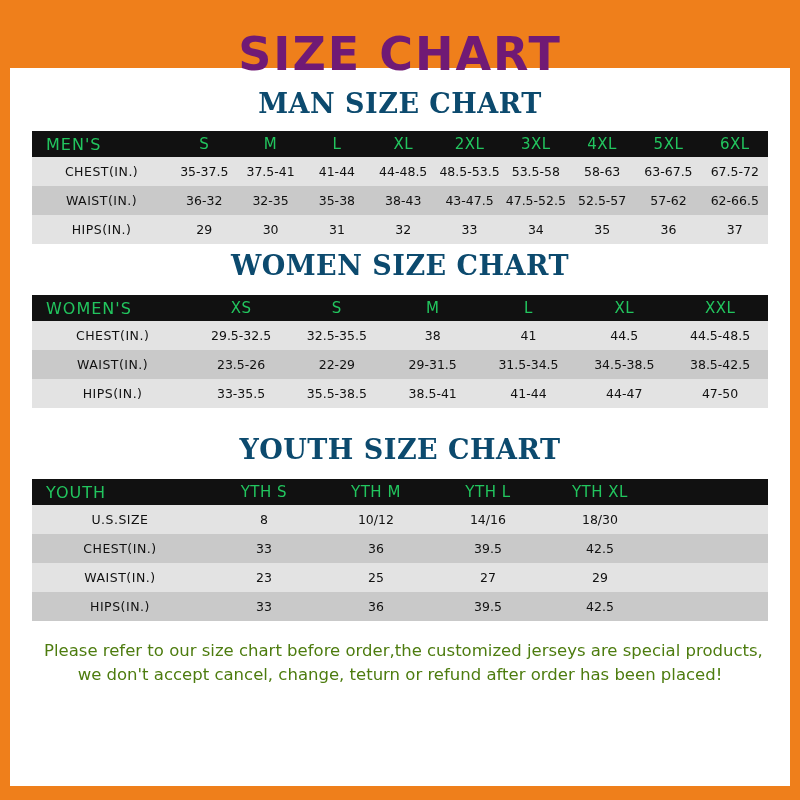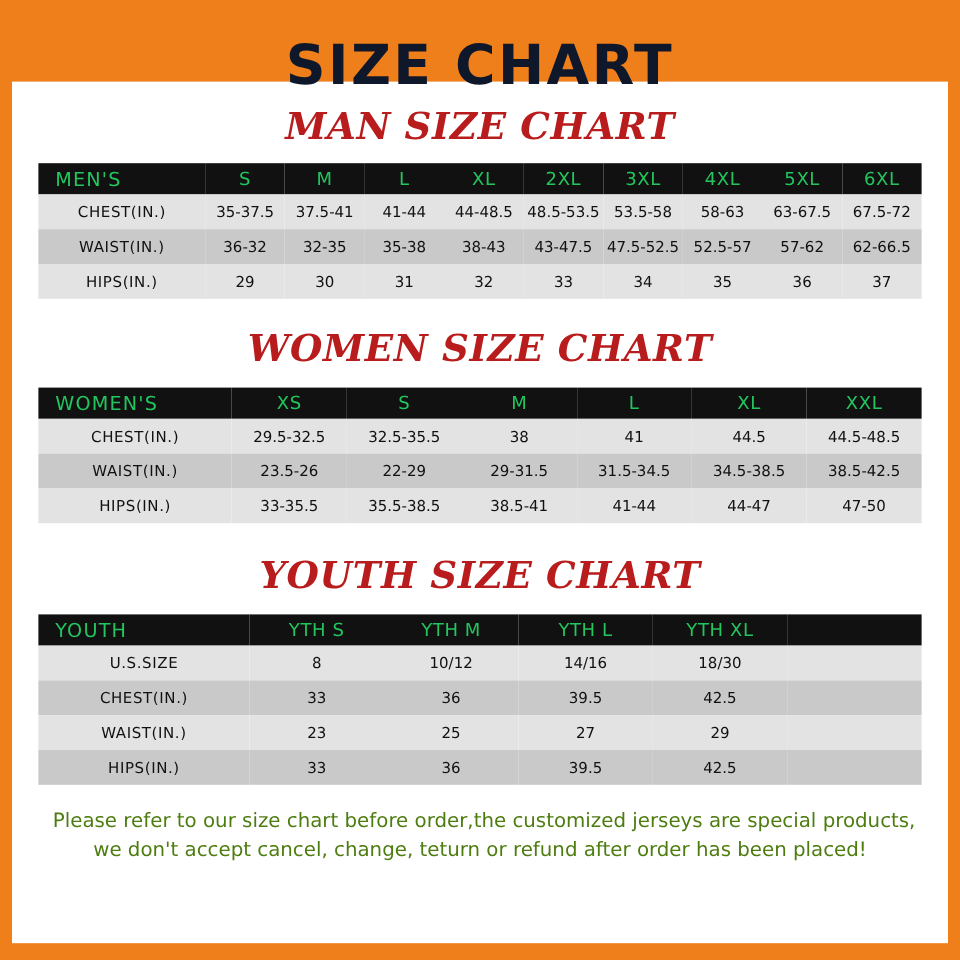--- a/index.html
+++ b/index.html
@@ -28,38 +28,37 @@
     margin: 0 -10px;
     display: flex;
     align-items: center;
     justify-content: center;
   }
   .header-title {
     font-family: "DejaVu Sans", sans-serif;
     font-weight: bold;
     font-size: 46px;
     letter-spacing: 2px;
-    color: #0f172a;
+    color: #701a75;
     line-height: 1;
     margin-top: 40px;
   }
   .content {
     padding: 0 22px;
   }
   .section-title {
     text-align: center;
     font-family: "DejaVu Serif", serif;
     font-weight: bold;
-    font-size: 31px;
-    color: #b91c1c;
+    font-size: 27px;
+    color: #0c4a6e;
     letter-spacing: 0.5px;
-    font-style: italic;
   }
   .t1 { margin-top: 20px; margin-bottom: 12px; }
-  .t2 { margin-top: 24px; margin-bottom: 14px; }
+  .t2 { margin-top: 6px; margin-bottom: 14px; }
   .t3 { margin-top: 26px; margin-bottom: 14px; }
 
   table.size-table {
     width: 100%;
     border-collapse: collapse;
     table-layout: fixed;
   }
   table.size-table td, table.size-table th {
     padding: 0;
     margin: 0;

